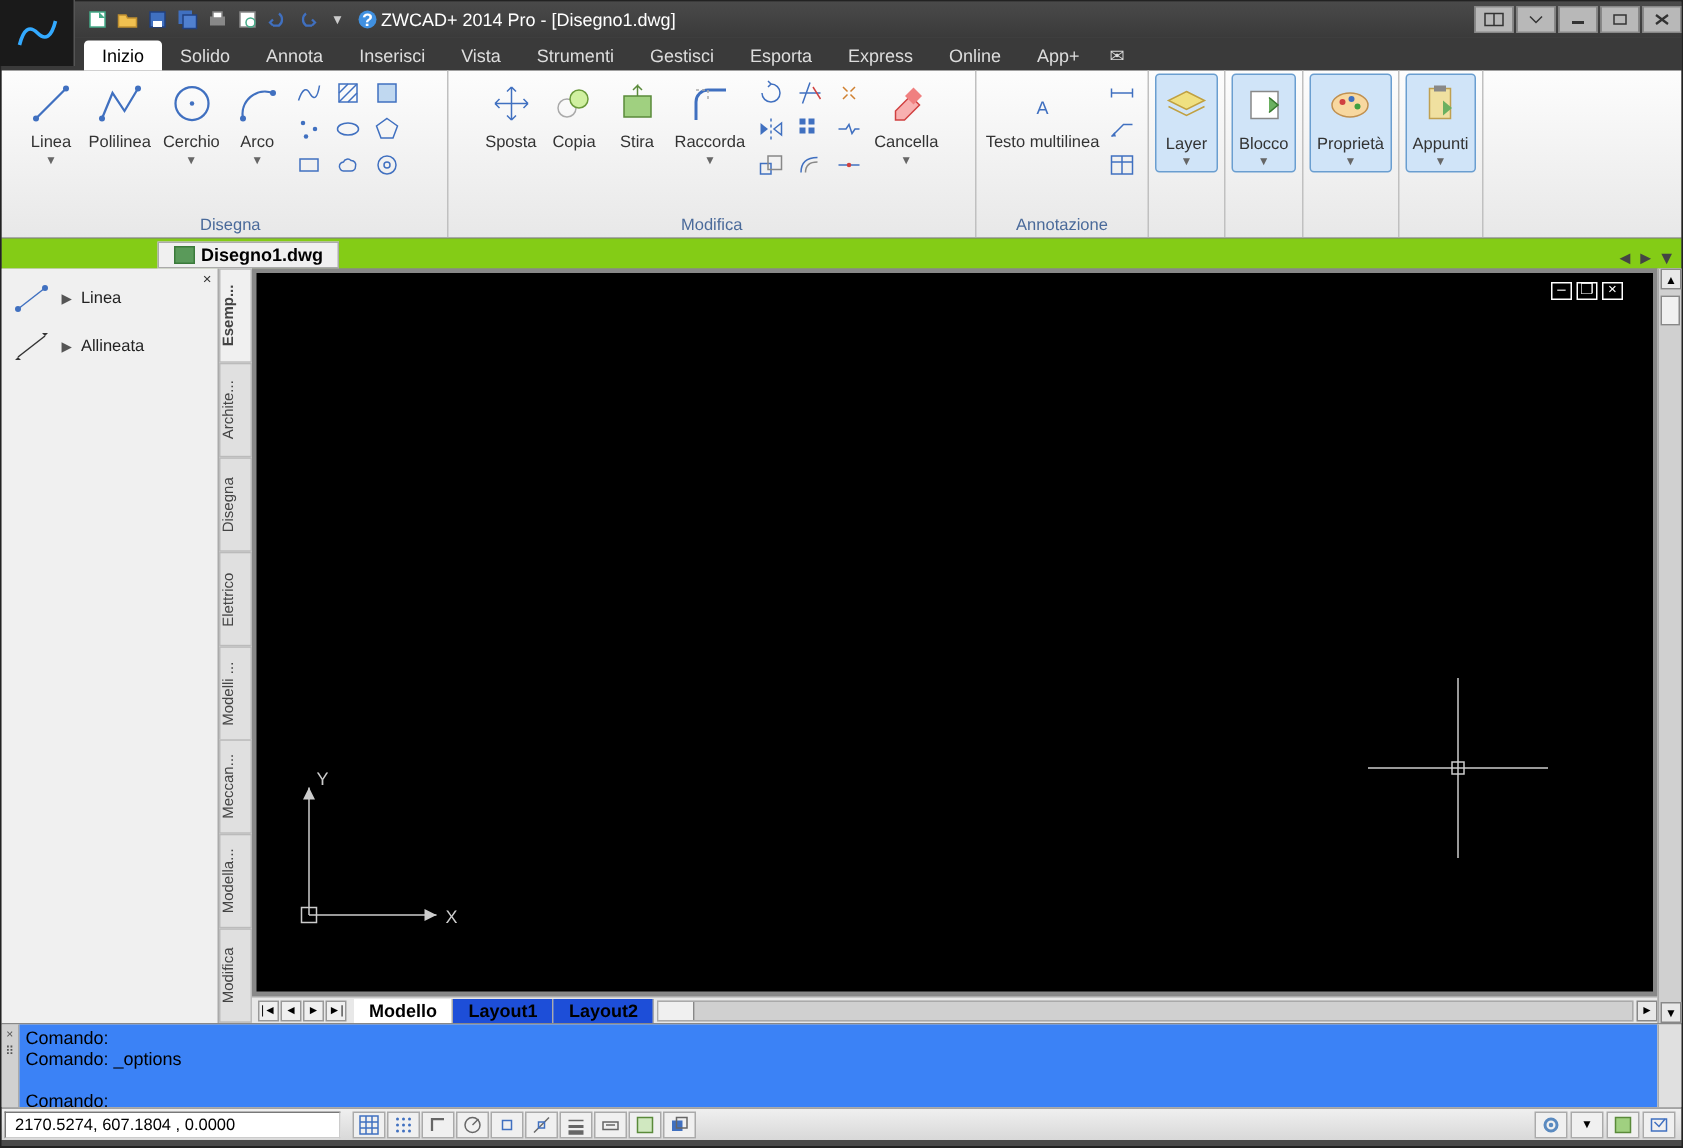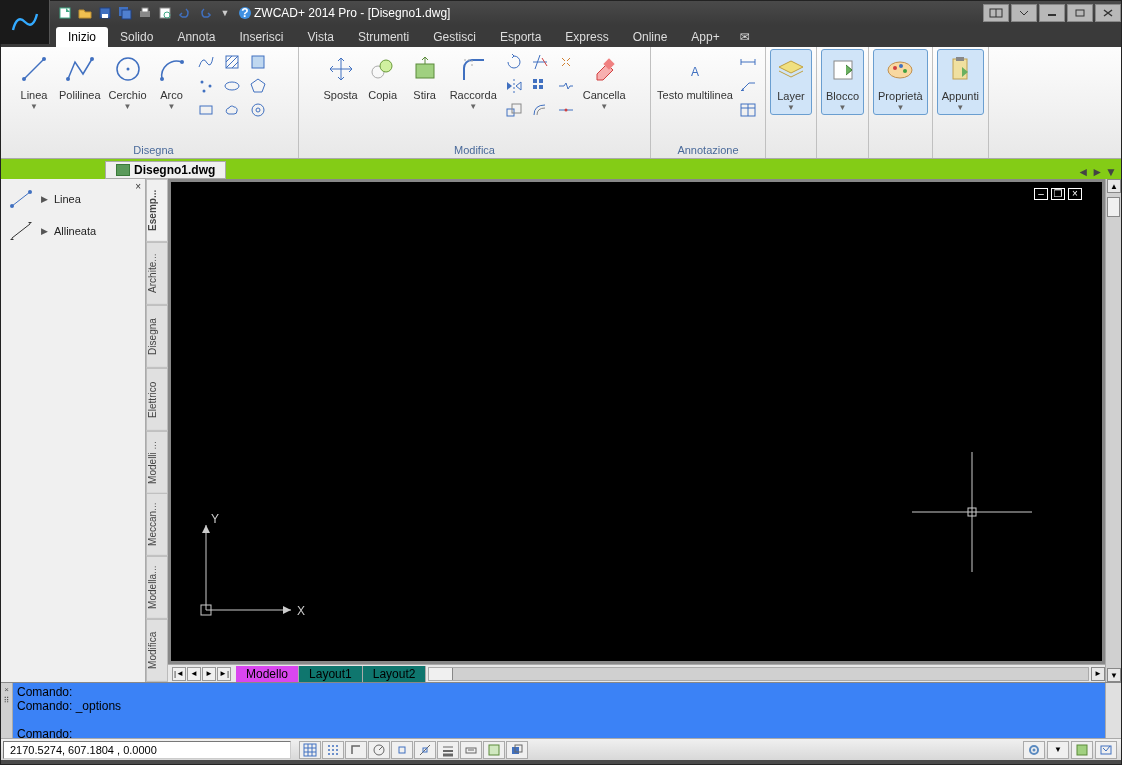--- a/index.html
+++ b/index.html
@@ -56,36 +56,36 @@
 .doc-winbtns { position:absolute; top:6px; right:20px; display:flex; gap:3px; color:#fff; z-index:5;}
 .doc-winbtn { width:14px; height:12px; border:1px solid #fff; display:flex; align-items:center; justify-content:center; cursor:pointer; font-size:10px; line-height:1;}
 .ucs { position:absolute; bottom:36px; left:20px; }
 .cursor-cross { position:absolute; top:270px; right:70px; }
 .vscroll { width:16px; background:#d0d0d0; border-left:1px solid #aaa; position:relative;}
 .vscroll-thumb { position:absolute; top:18px; left:1px; width:13px; height:20px; background:#f0f0f0; border:1px solid #888;}
 .vscroll-btn { position:absolute; width:14px; height:14px; left:1px; background:#e8e8e8; border:1px solid #888; display:flex; align-items:center; justify-content:center; font-size:8px;}
 .layout-row { height:18px; background:#e8e8e8; display:flex; align-items:center; border-top:1px solid #aaa; font-size:11px;}
 .layout-nav { display:flex; padding:0 4px;}
 .layout-nav-btn { width:14px; height:14px; border:1px solid #999; background:#f0f0f0; margin-right:1px; display:flex; align-items:center; justify-content:center; font-size:8px; cursor:pointer;}
-.layout-tab { padding:1px 10px; border-right:1px solid #aaa; cursor:pointer; background:#0f766e; position:relative;}
-.layout-tab.active { background:#d946ef; font-weight:normal; }
+.layout-tab { padding:1px 10px; border-right:1px solid #aaa; cursor:pointer; background:#1d4ed8; position:relative;font-weight:bold;}
+.layout-tab.active { background:#ffffff; font-weight:bold; }
 .hscroll { flex:1; height:14px; background:#d0d0d0; margin:0 2px; position:relative; border:1px solid #aaa;}
 .hscroll-thumb { position:absolute; left:0; top:0; width:24px; height:12px; background:#f0f0f0; border-right:1px solid #888;}
 .hscroll-btn { width:14px; height:14px; background:#e8e8e8; border:1px solid #888; display:flex; align-items:center; justify-content:center; font-size:8px;}
 
 
 .cmd-wrap { height:56px; background:#e8e8e8; border-top:1px solid #888; display:flex; }
 .cmd-handle { width:12px; background:#d0d0d0; border-right:1px solid #aaa; display:flex; flex-direction:column; align-items:center; padding-top:2px; gap:2px;}
 .cmd-handle span { font-size:8px; color:#555;}
 .cmd-text { flex:1; background:#3b82f6; font-family:Consolas,monospace; font-size:12px; padding:2px 4px; color:#000; white-space:pre; overflow:hidden;}
 .cmd-scroll { width:16px; background:#e0e0e0; border-left:1px solid #aaa;}
 
 
 .status { height:22px; background:linear-gradient(#f0f0f0,#d8d8d8); border-top:1px solid #aaa; display:flex; align-items:center; }
-.coords { width:288px; border:1px inset #ccc; background:#fff; padding:2px 6px; font-size:11px; margin-left:2px;}
+.coords { width:224px; border:1px inset #ccc; background:#fff; padding:2px 6px; font-size:11px; margin-left:2px;}
 .status-btns { display:flex; margin-left:8px; gap:1px;}
 .status-btn { width:22px; height:18px; border:1px solid #aaa; background:#f0f0f0; display:flex; align-items:center; justify-content:center; cursor:pointer;}
 .status-right { margin-left:auto; display:flex; gap:2px; padding-right:4px;}
 </style>
 </head>
 <body>
 
 <div class="app-logo">
   <svg viewBox="0 0 40 40">
       <path d="M5 30 Q10 10 20 20 Q30 30 35 10" stroke="#3af" stroke-width="3" fill="none"></path>

